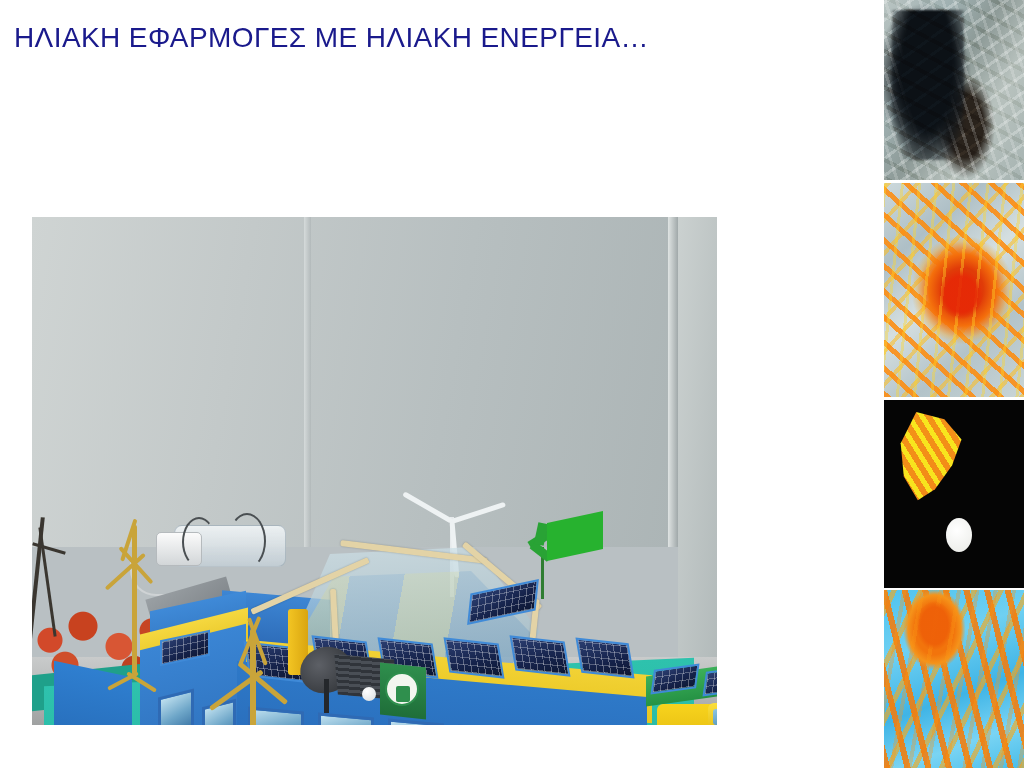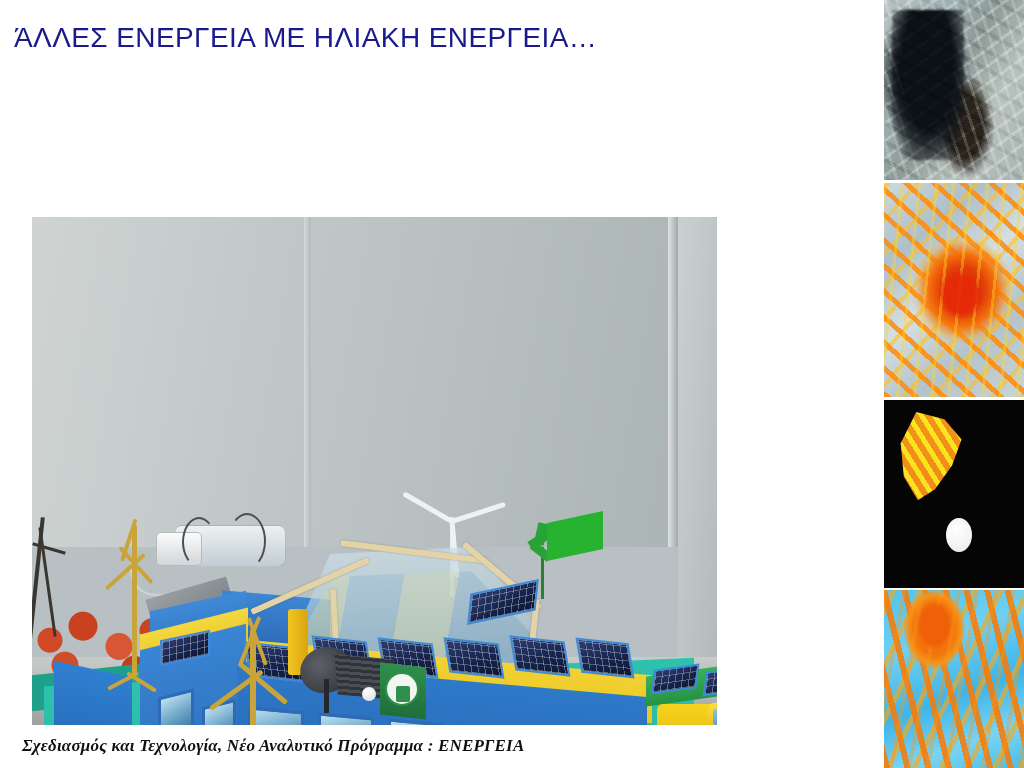--- a/index.html
+++ b/index.html
@@ -315,21 +315,21 @@
     background:
       radial-gradient(ellipse 22px 30px at 36% 20%,rgba(238,96,8,.95) 0 62%,transparent 82%),
       repeating-linear-gradient(100deg,rgba(250,150,20,.35) 0 4px,transparent 4px 18px);
   }
 </style>
 </head>
 <body>
 
 <div id="slide">
 
-  <div class="slide-title">ΆΛΛΕΣ ΕΝΕΡΓΕΙΑ ΜΕ ΗΛΙΑΚΗ ΕΝΕΡΓΕΙΑ…</div>
+  <div class="slide-title">ΗΛΙΑΚΗ ΕΦΑΡΜΟΓΕΣ ΜΕ ΗΛΙΑΚΗ ΕΝΕΡΓΕΙΑ…</div>
 
 
   <div class="photo">
 
     <div class="ph-layer wall"></div>
     <div class="ph-layer wall-seam"></div>
     <div class="ph-layer wall-seam2"></div>
     <div class="ph-layer wall-right"></div>
     <div class="ph-layer floor"></div>
 
@@ -433,15 +433,14 @@
       <div class="blob"></div>
     </div>
     <div class="art art-2"></div>
     <div class="art art-3">
       <div class="flame"></div>
       <div class="moon"></div>
     </div>
     <div class="art art-4"></div>
   </div>
 
-  <div class="footer-caption">Σχεδιασμός και Τεχνολογία,  Νέο Αναλυτικό  Πρόγραμμα : ΕΝΕΡΓΕΙΑ</div>
 
 </div>
 
 </body></html>

